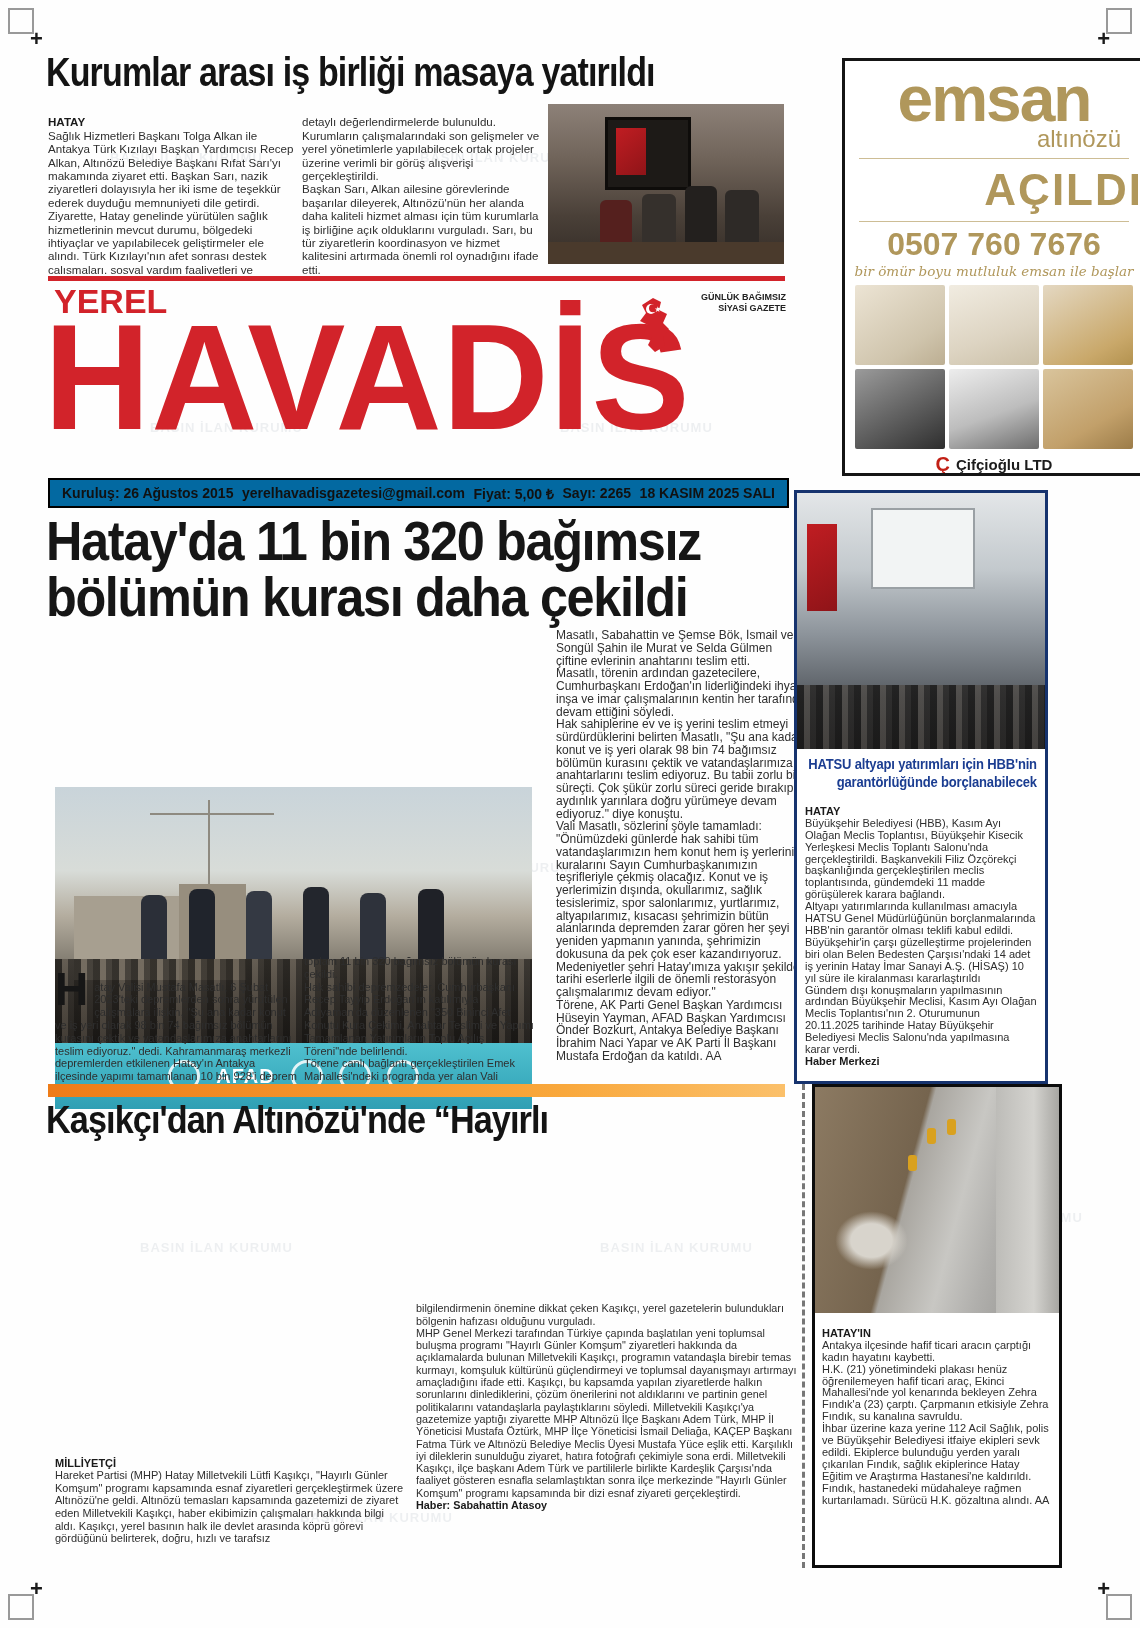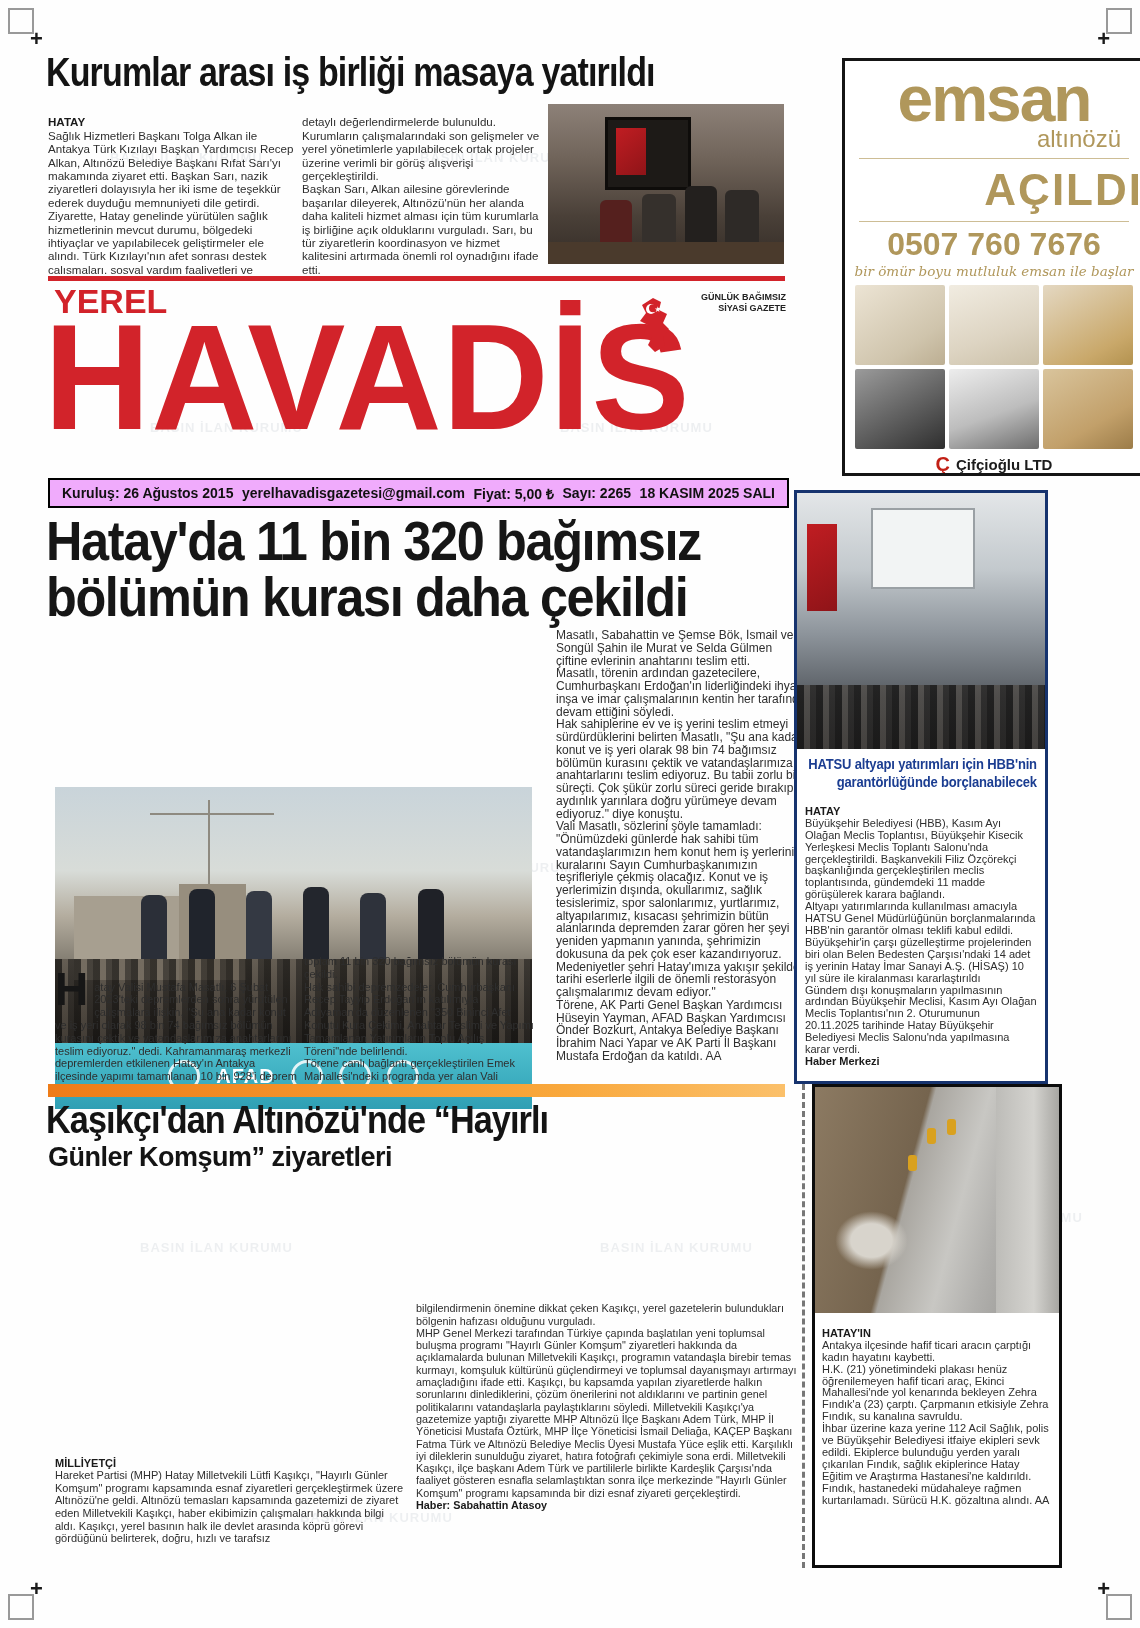--- a/index.html
+++ b/index.html
@@ -17,21 +17,21 @@
   .h-kasikci1{font-size:38px;font-weight:900;color:#141414;letter-spacing:-1px;white-space:nowrap;
           transform:scaleX(.9);transform-origin:left top;}
   .h-kasikci2{font-size:27px;font-weight:900;color:#141414;letter-spacing:-.5px;white-space:nowrap;}
   
   .kicker{font-size:34px;font-weight:900;color:#d2232a;letter-spacing:0;}
   .mast-title{font-size:150px;font-weight:900;color:#d2232a;letter-spacing:1px;line-height:1;
               transform:scaleX(.98);transform-origin:left top;}
   .tagline{font-size:9px;font-weight:bold;color:#222;text-align:right;line-height:11px;}
   .rule-red{background:#d2232a;}
   .info-bar{border:2px solid #000;display:flex;align-items:center;justify-content:space-between;
-            padding:0 12px;font-size:14px;font-weight:bold;color:#111;background:#f0abfc;}
+            padding:0 12px;font-size:14px;font-weight:bold;color:#111;background:#0369a1;}
   
   .ad-box{border:3px solid #151515;background:#fff;overflow:hidden;margin-left:48px;}
   .gold{color:#b0975b;}
   .ad-brand{font-size:64px;font-weight:bold;letter-spacing:-2px;text-align:center;line-height:64px;margin-top:6px;}
   .ad-region{font-size:24px;text-align:right;padding-right:22px;margin-top:-6px;font-weight:500;}
   .ad-line{height:1px;background:#cdbd95;margin:5px 14px;}
   .ad-opened{font-size:44px;font-weight:900;text-align:right;letter-spacing:2px;line-height:52px;}
   .ad-phone{font-size:32px;font-weight:800;text-align:center;line-height:34px;}
   .ad-slogan{font-family:"DejaVu Serif",serif;font-style:italic;font-size:13.5px;text-align:center;margin-top:2px;}
   .ad-grid{display:grid;grid-template-columns:repeat(3,1fr);gap:4px;padding:6px 10px 2px 10px;}
@@ -234,21 +234,20 @@
       <span>Büyükşehir Belediyesi (HBB), Kasım Ayı Olağan Meclis Toplantısı, Büyükşehir Kisecik Yerleşkesi Meclis Toplantı Salonu'nda gerçekleştirildi. Başkanvekili Filiz Özçörekçi başkanlığında gerçekleştirilen meclis toplantısında, gündemdeki 11 madde görüşülerek karara bağlandı.
 Altyapı yatırımlarında kullanılması amacıyla HATSU Genel Müdürlüğünün borçlanmalarında HBB'nin garantör olması teklifi kabul edildi.
 Büyükşehir'in çarşı güzelleştirme projelerinden biri olan Belen Bedesten Çarşısı'ndaki 14 adet iş yerinin Hatay İmar Sanayi A.Ş. (HİSAŞ) 10 yıl süre ile kiralanması kararlaştırıldı
 Gündem dışı konuşmaların yapılmasının ardından Büyükşehir Meclisi, Kasım Ayı Olağan Meclis Toplantısı'nın 2. Oturumunun 20.11.2025 tarihinde Hatay Büyükşehir Belediyesi Meclis Salonu'nda yapılmasına karar verdi.</span>
       <span class="byline">Haber Merkezi</span>
     </div>
   </div>
 
   <div class="abs orange-bar" style="left:48px;top:1084px;width:737px;height:13px;"></div>
   <div class="abs h-kasikci1" style="left:46px;top:1099px;width:740px;">Kaşıkçı'dan Altınözü'nde “Hayırlı</div>
-  <div class="abs h-kasikci2" style="left:48px;top:1142px;width:420px;">Günler Komşum” ziyaretleri</div>
 
   <div class="abs body-txt mid-col" style="left:416px;top:1290px;width:384px;height:278px;">
     <span>bilgilendirmenin önemine dikkat çeken Kaşıkçı, yerel gazetelerin bulundukları bölgenin hafızası olduğunu vurguladı.
 MHP Genel Merkezi tarafından Türkiye çapında başlatılan yeni toplumsal buluşma programı "Hayırlı Günler Komşum" ziyaretleri hakkında da açıklamalarda bulunan Milletvekili Kaşıkçı, programın vatandaşla birebir temas kurmayı, komşuluk kültürünü güçlendirmeyi ve toplumsal dayanışmayı artırmayı amaçladığını ifade etti. Kaşıkçı, bu kapsamda yapılan ziyaretlerde halkın sorunlarını dinlediklerini, çözüm önerilerini not aldıklarını ve partinin genel politikalarını vatandaşlarla paylaştıklarını söyledi. Milletvekili Kaşıkçı'ya gazetemize yaptığı ziyarette MHP Altınözü İlçe Başkanı Adem Türk, MHP İl Yöneticisi Mustafa Öztürk, MHP İlçe Yöneticisi İsmail Deliağa, KAÇEP Başkanı Fatma Türk ve Altınözü Belediye Meclis Üyesi Mustafa Yüce eşlik etti. Karşılıklı iyi dileklerin sunulduğu ziyaret, hatıra fotoğrafı çekimiyle sona erdi. Milletvekili Kaşıkçı, ilçe başkanı Adem Türk ve partililerle birlikte Kardeşlik Çarşısı'nda faaliyet gösteren esnafla selamlaştıktan sonra ilçe merkezinde "Hayırlı Günler Komşum" programı kapsamında bir dizi esnaf ziyareti gerçekleştirdi.</span>
     <span class="byline">Haber: Sabahattin Atasoy</span>
   </div>
 
   <div class="abs body-txt" style="left:55px;top:1444px;width:352px;height:124px;font-size:11px;line-height:12.6px;">
     <span class="lead">MİLLİYETÇİ</span>
     <span>Hareket Partisi (MHP) Hatay Milletvekili Lütfi Kaşıkçı, "Hayırlı Günler Komşum" programı kapsamında esnaf ziyaretleri gerçekleştirmek üzere Altınözü'ne geldi. Altınözü temasları kapsamında gazetemizi de ziyaret eden Milletvekili Kaşıkçı, haber ekibimizin çalışmaları hakkında bilgi aldı. Kaşıkçı, yerel basının halk ile devlet arasında köprü görevi gördüğünü belirterek, doğru, hızlı ve tarafsız</span>

